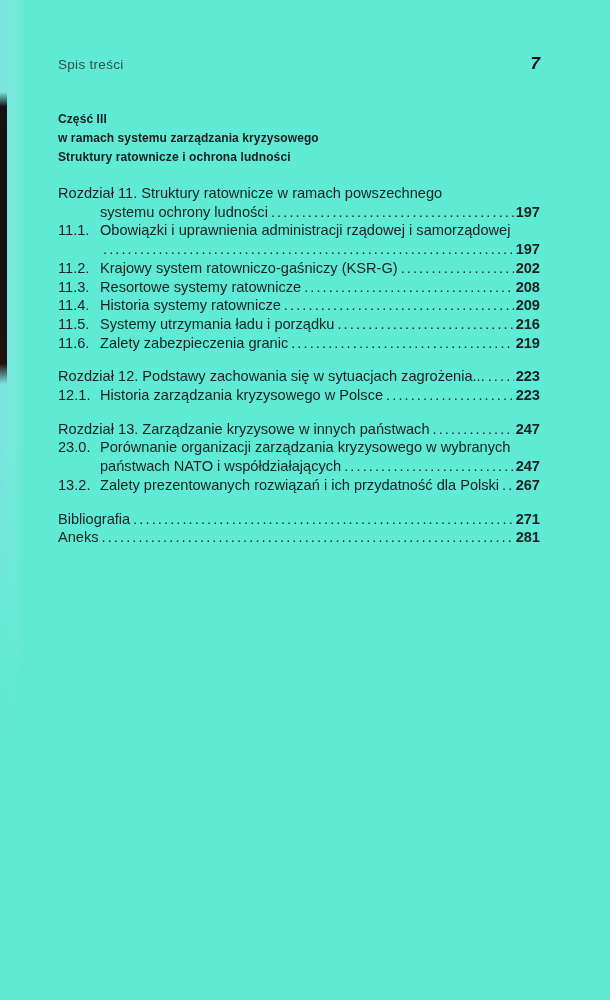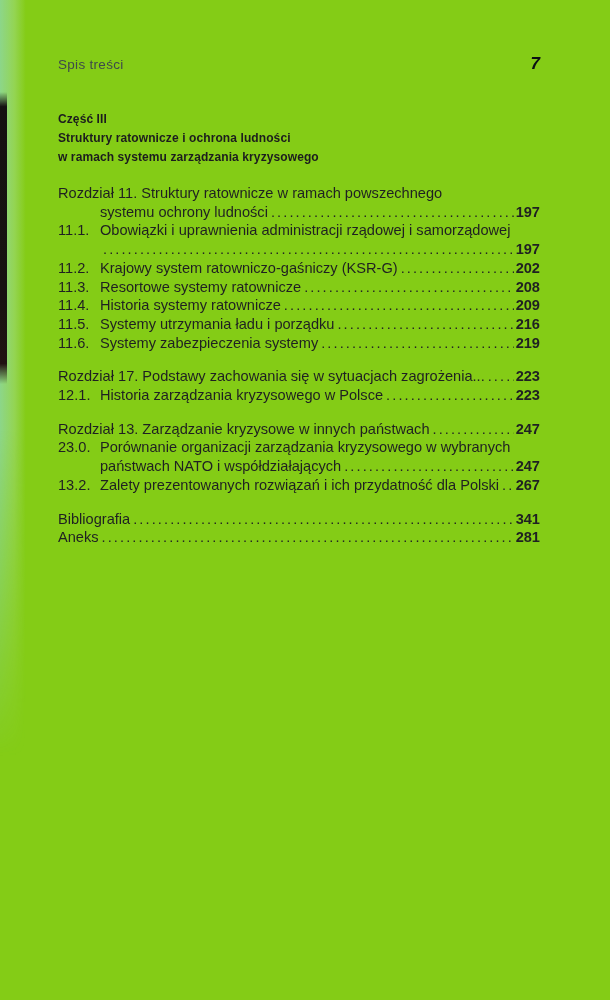--- a/index.html
+++ b/index.html
@@ -1,18 +1,18 @@
 <!DOCTYPE html>
 <html lang="pl"><head>
 <meta charset="utf-8">
 <style>
   html,body { margin:0; padding:0; background:#ffffff; }
   .page {
     position:relative; width:610px; height:1000px; overflow:hidden;
-    background:#84cc16;
+    background:#5eead4;
     font-family:"Liberation Sans", sans-serif;
     color:#1f2022;
   }
   
   .edge-cyan {
     position:absolute; left:0; top:0; width:26px; height:780px;
     background:linear-gradient(to right, rgba(148,222,233,0.55), rgba(190,236,243,0.28) 55%, rgba(255,255,255,0));
     -webkit-mask-image:linear-gradient(to bottom, #000 0%, #000 55%, transparent 97%);
     mask-image:linear-gradient(to bottom, #000 0%, #000 55%, transparent 97%);
     pointer-events:none;
@@ -49,22 +49,22 @@
   <div class="edge-dark"></div>
 
   <div class="content">
     <div class="pagehead">
       <span class="running">Spis treści</span>
       <span class="pnum">7</span>
     </div>
 
     <div class="part">
       <div>Część III</div>
+      <div>w ramach systemu zarządzania kryzysowego</div>
       <div>Struktury ratownicze i ochrona ludności</div>
-      <div>w ramach systemu zarządzania kryzysowego</div>
     </div>
 
     <div class="toc" id="toc">
   <div class="entry">
     <div class="line l1">
 
       <span class="lbl">Rozdział 11. Struktury ratownicze w ramach powszechnego</span>
 
     </div>
     <div class="line l2">
@@ -122,31 +122,31 @@
       <span class="lbl">Systemy utrzymania ładu i porządku</span>
       <span class="dots"></span>
       <span class="pg">216</span>
     </div>
 
   </div>
 
   <div class="entry">
     <div class="line l1">
       <span class="num">11.6.</span>
-      <span class="lbl">Systemy zabezpieczenia systemy</span>
+      <span class="lbl">Zalety zabezpieczenia granic</span>
       <span class="dots"></span>
       <span class="pg">219</span>
     </div>
 
   </div>
 
   <div class="entry gap">
     <div class="line l1">
 
-      <span class="lbl">Rozdział 17. Podstawy zachowania się w sytuacjach zagrożenia...</span>
+      <span class="lbl">Rozdział 12. Podstawy zachowania się w sytuacjach zagrożenia...</span>
       <span class="dots"></span>
       <span class="pg">223</span>
     </div>
 
   </div>
 
   <div class="entry">
     <div class="line l1">
       <span class="num">12.1.</span>
       <span class="lbl">Historia zarządzania kryzysowego w Polsce</span>
@@ -188,21 +188,21 @@
       <span class="pg">267</span>
     </div>
 
   </div>
 
   <div class="entry gap">
     <div class="line l1">
 
       <span class="lbl">Bibliografia</span>
       <span class="dots"></span>
-      <span class="pg">341</span>
+      <span class="pg">271</span>
     </div>
 
   </div>
 
   <div class="entry">
     <div class="line l1">
 
       <span class="lbl">Aneks</span>
       <span class="dots"></span>
       <span class="pg">281</span>

